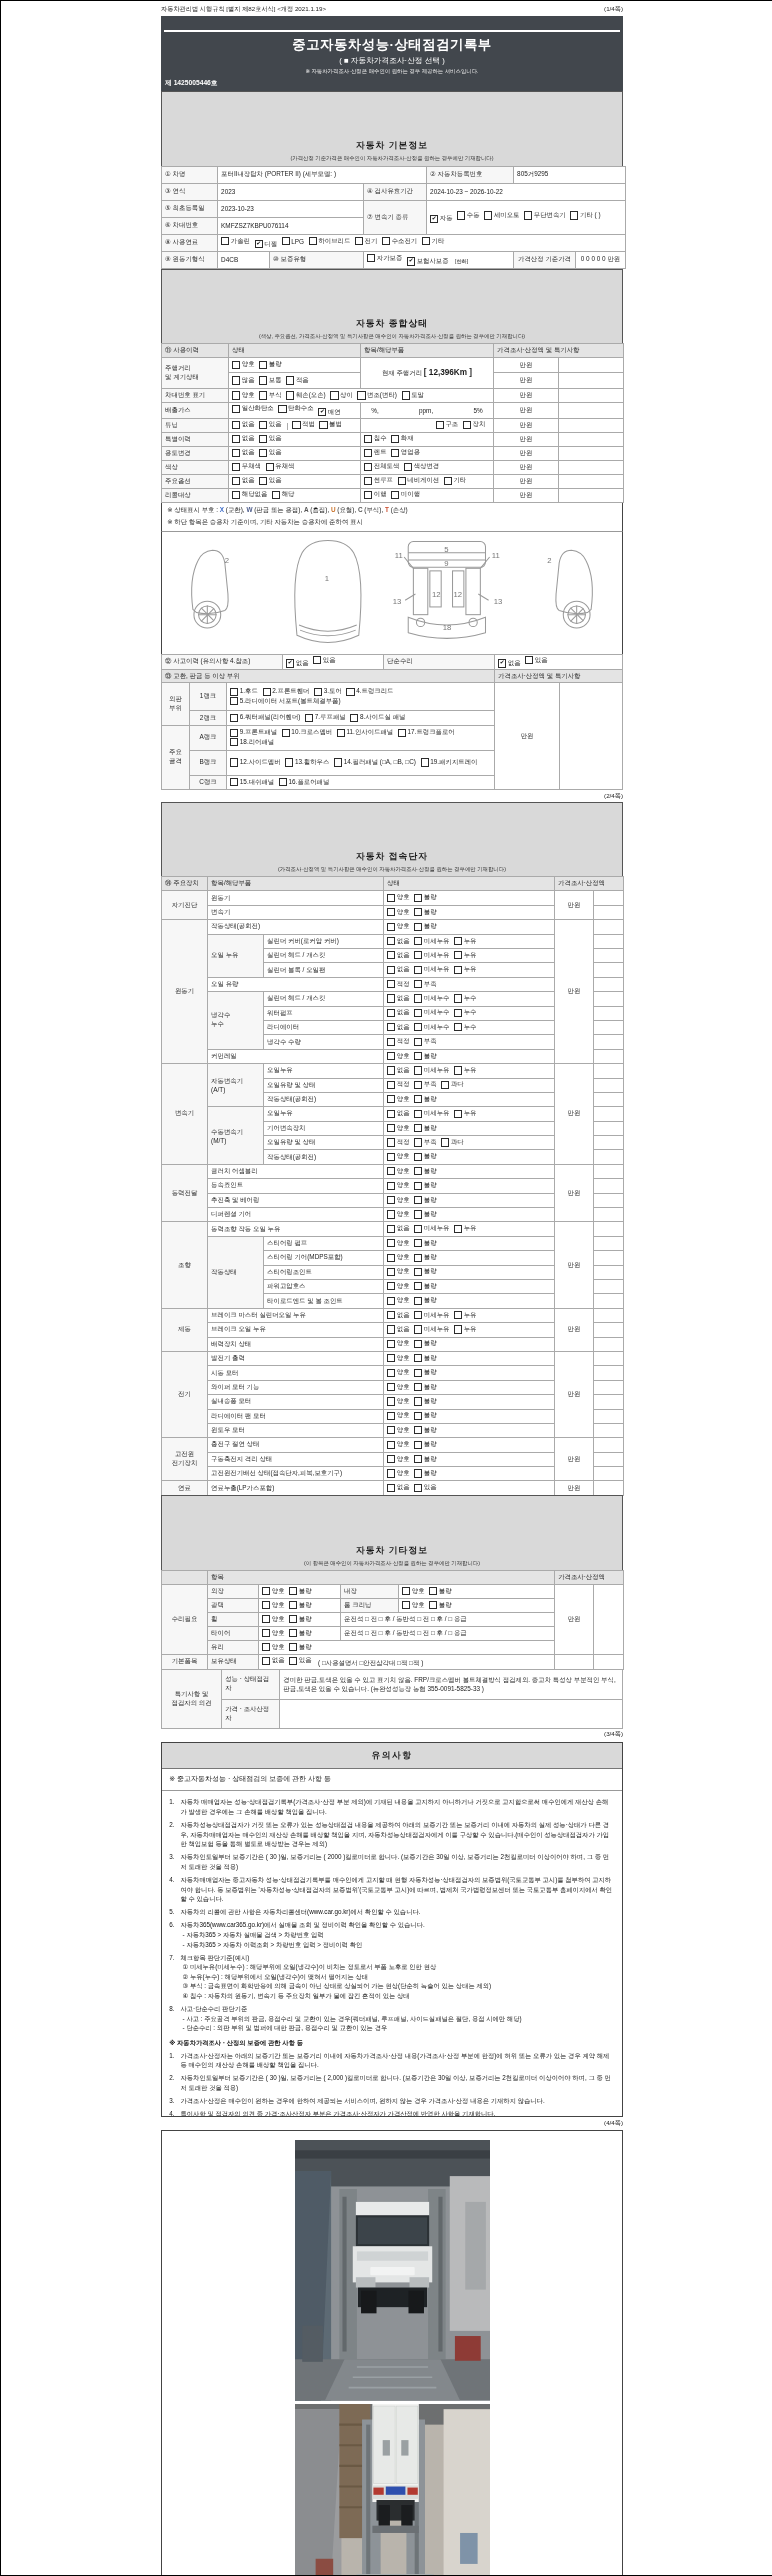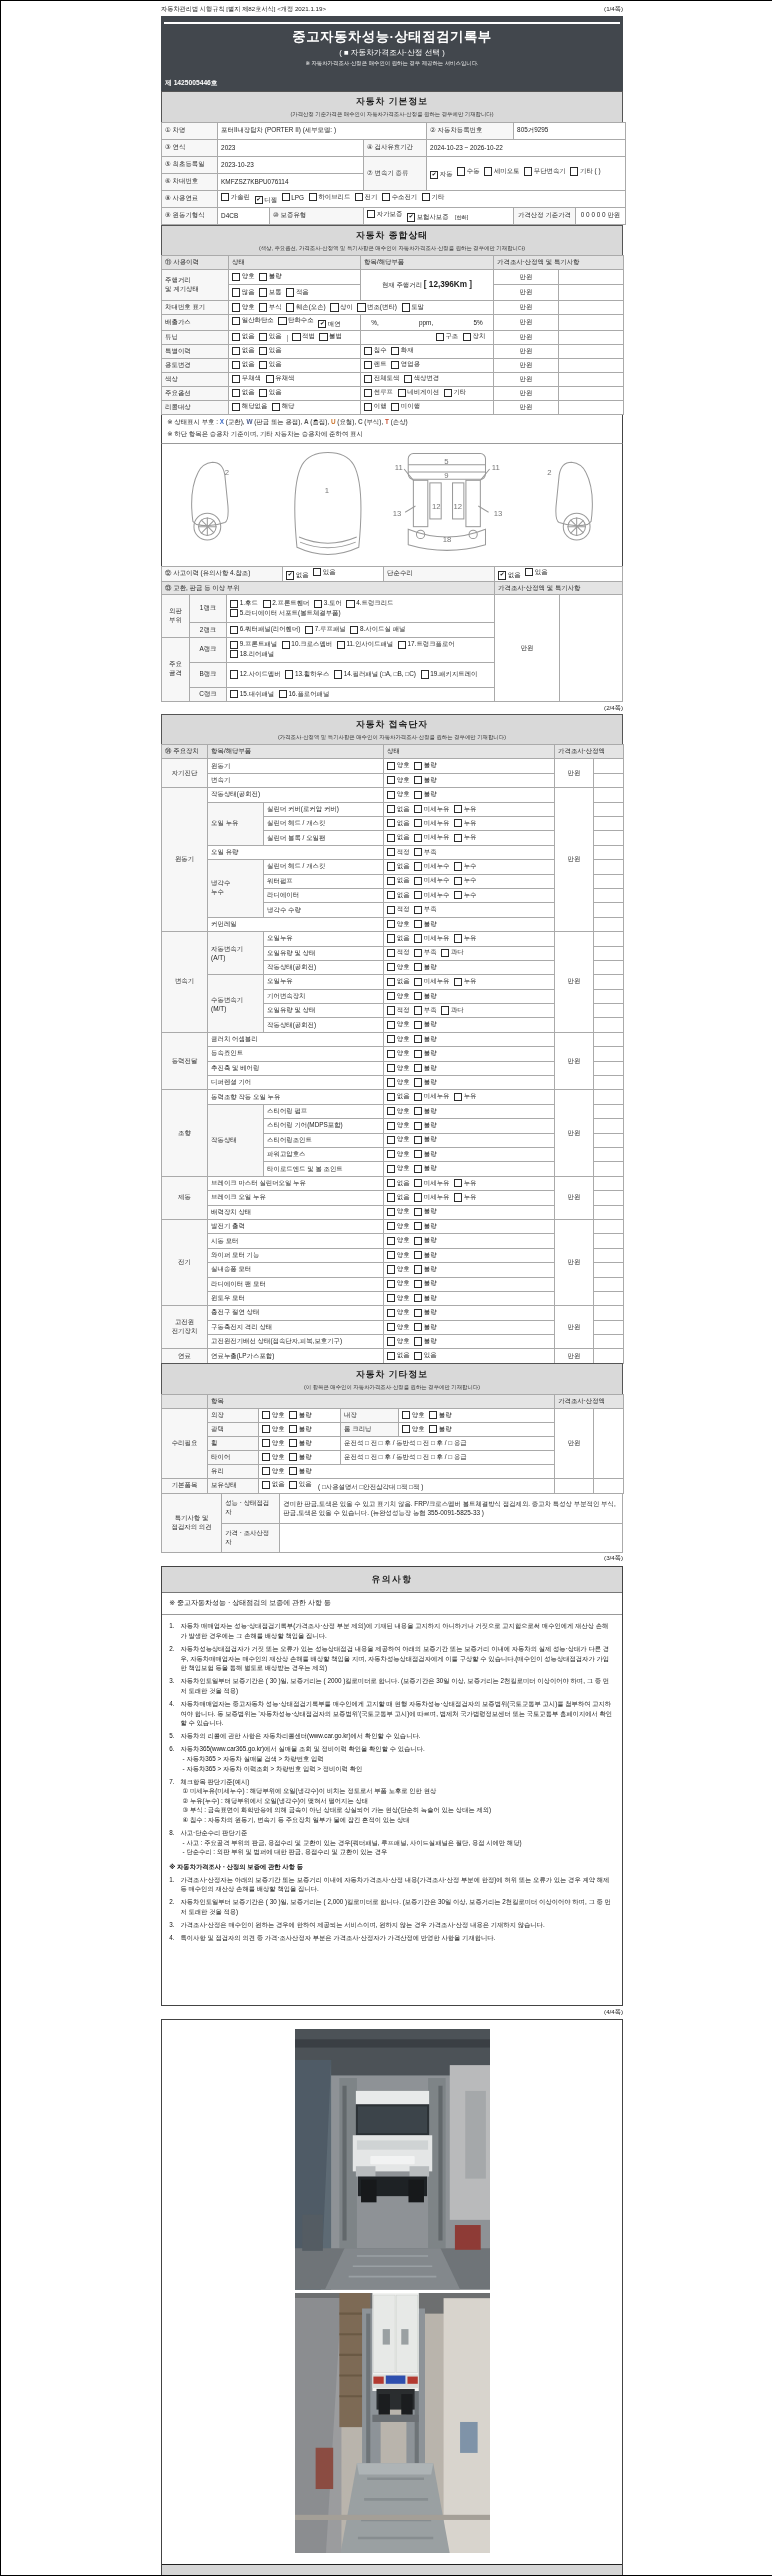--- a/index.html
+++ b/index.html
@@ -3,49 +3,49 @@
 <meta charset="utf-8">
 <style>
   html,body{margin:0;padding:0;}
   body{width:773px;height:2576px;position:relative;background:#ffffff;
        font-family:"Liberation Sans","DejaVu Sans",sans-serif;color:#1a1a1a;
        box-sizing:border-box;border:1px solid #000;overflow:hidden;}
   .doc{position:absolute;left:160px;top:0;width:462px;}
   .regline{display:flex;justify-content:space-between;font-size:6.2px;color:#222;margin:3.6px 0 2.1px 0;}
   .pagemark{font-size:6.2px;color:#222;text-align:right;margin:1.5px 0 1px 0;}
   
-  .band{background:#42474d;color:#fff;height:61px;padding-top:5px;box-sizing:border-box;position:relative;}
+  .band{background:#42474d;color:#fff;height:61px;padding-top:13px;box-sizing:border-box;position:relative;}
   .band .rule{height:2.6px;background:#fff;margin:1px 3.1px 4.1px 3.1px;}
   .band .t1{text-align:center;font-size:13.4px;font-weight:bold;letter-spacing:0.5px;}
   .band .t2{text-align:center;font-size:7.7px;margin-top:2.1px;}
   .band .t3{text-align:center;font-size:5.4px;margin-top:1.5px;color:#eee;}
   .docno{background:#42474d;color:#fff;font-size:6.7px;font-weight:bold;padding:2.1px 4.1px 3.1px 4.1px;}
   
   .sech{background:#d9d9d9;border:0.5px solid #555;border-bottom:none;text-align:center;padding:4.6px 2.1px 3.6px 2.1px;}
-  .sech .st{font-size:8.8px;font-weight:bold;letter-spacing:1px;}
+  .sech .st{font-size:8.8px;font-weight:bold;letter-spacing:1px;margin-top:44px;}
   .sech .ss{font-size:5.4px;margin-top:2.6px;color:#333;}
   table.t{border-collapse:collapse;width:462px;table-layout:fixed;}
   table.t td,table.t th{border:0.5px solid #aaa;font-size:6.4px;padding:1px 3.1px;vertical-align:middle;
       overflow:hidden;white-space:normal;}
   table.t{border:1px solid #444;}
   td.lab{background:#f7f7f7;}
   th.colh{background:#e4e4e4;font-weight:normal;text-align:left;font-size:6.4px;}
   td.c{text-align:center;}
   .grp td{border-top:1px solid #555;}
   
   .opt{display:inline-flex;align-items:center;margin-right:4.6px;white-space:nowrap;}
   .cb{display:inline-block;width:6.2px;height:6.2px;border:1px solid #2b2b2b;margin-right:1.5px;
       font-size:5.7px;line-height:5.7px;text-align:center;color:#111;background:#fff;flex:0 0 auto;}
   .cbl{font-size:6.4px;}
   .sq{font-size:6.7px;}
   .mw{text-align:center;font-size:6.4px;}
   .spread{display:flex;justify-content:space-between;padding:0 7.2px;font-size:6.4px;}
   .mil b{font-size:8.2px;}
   
-  .nbox{border:1px solid #444;height:440px;box-sizing:border-box;overflow:hidden;}
+  .nbox{border:1px solid #444;height:375px;box-sizing:border-box;overflow:hidden;}
   .nbox .ntitle{background:#d9d9d9;text-align:center;font-size:8.8px;font-weight:bold;letter-spacing:1.5px;
       padding:6.2px 0;border-bottom:0.5px solid #777;}
   .nbox .nsub{font-size:7px;padding:5.7px 7.2px;border-bottom:0.5px solid #999;}
   .nbody{padding:6.2px 9.3px 0 7.2px;font-size:6.3px;line-height:1.52;color:#111;}
   .nit{display:flex;margin-bottom:3.6px;}
   .nit .no{width:11.3px;flex:0 0 auto;}
   .nit .tx{flex:1;}
   .nit .subln{padding-left:2.1px;}
   
   .photobox{border:1px solid #444;box-sizing:border-box;}

